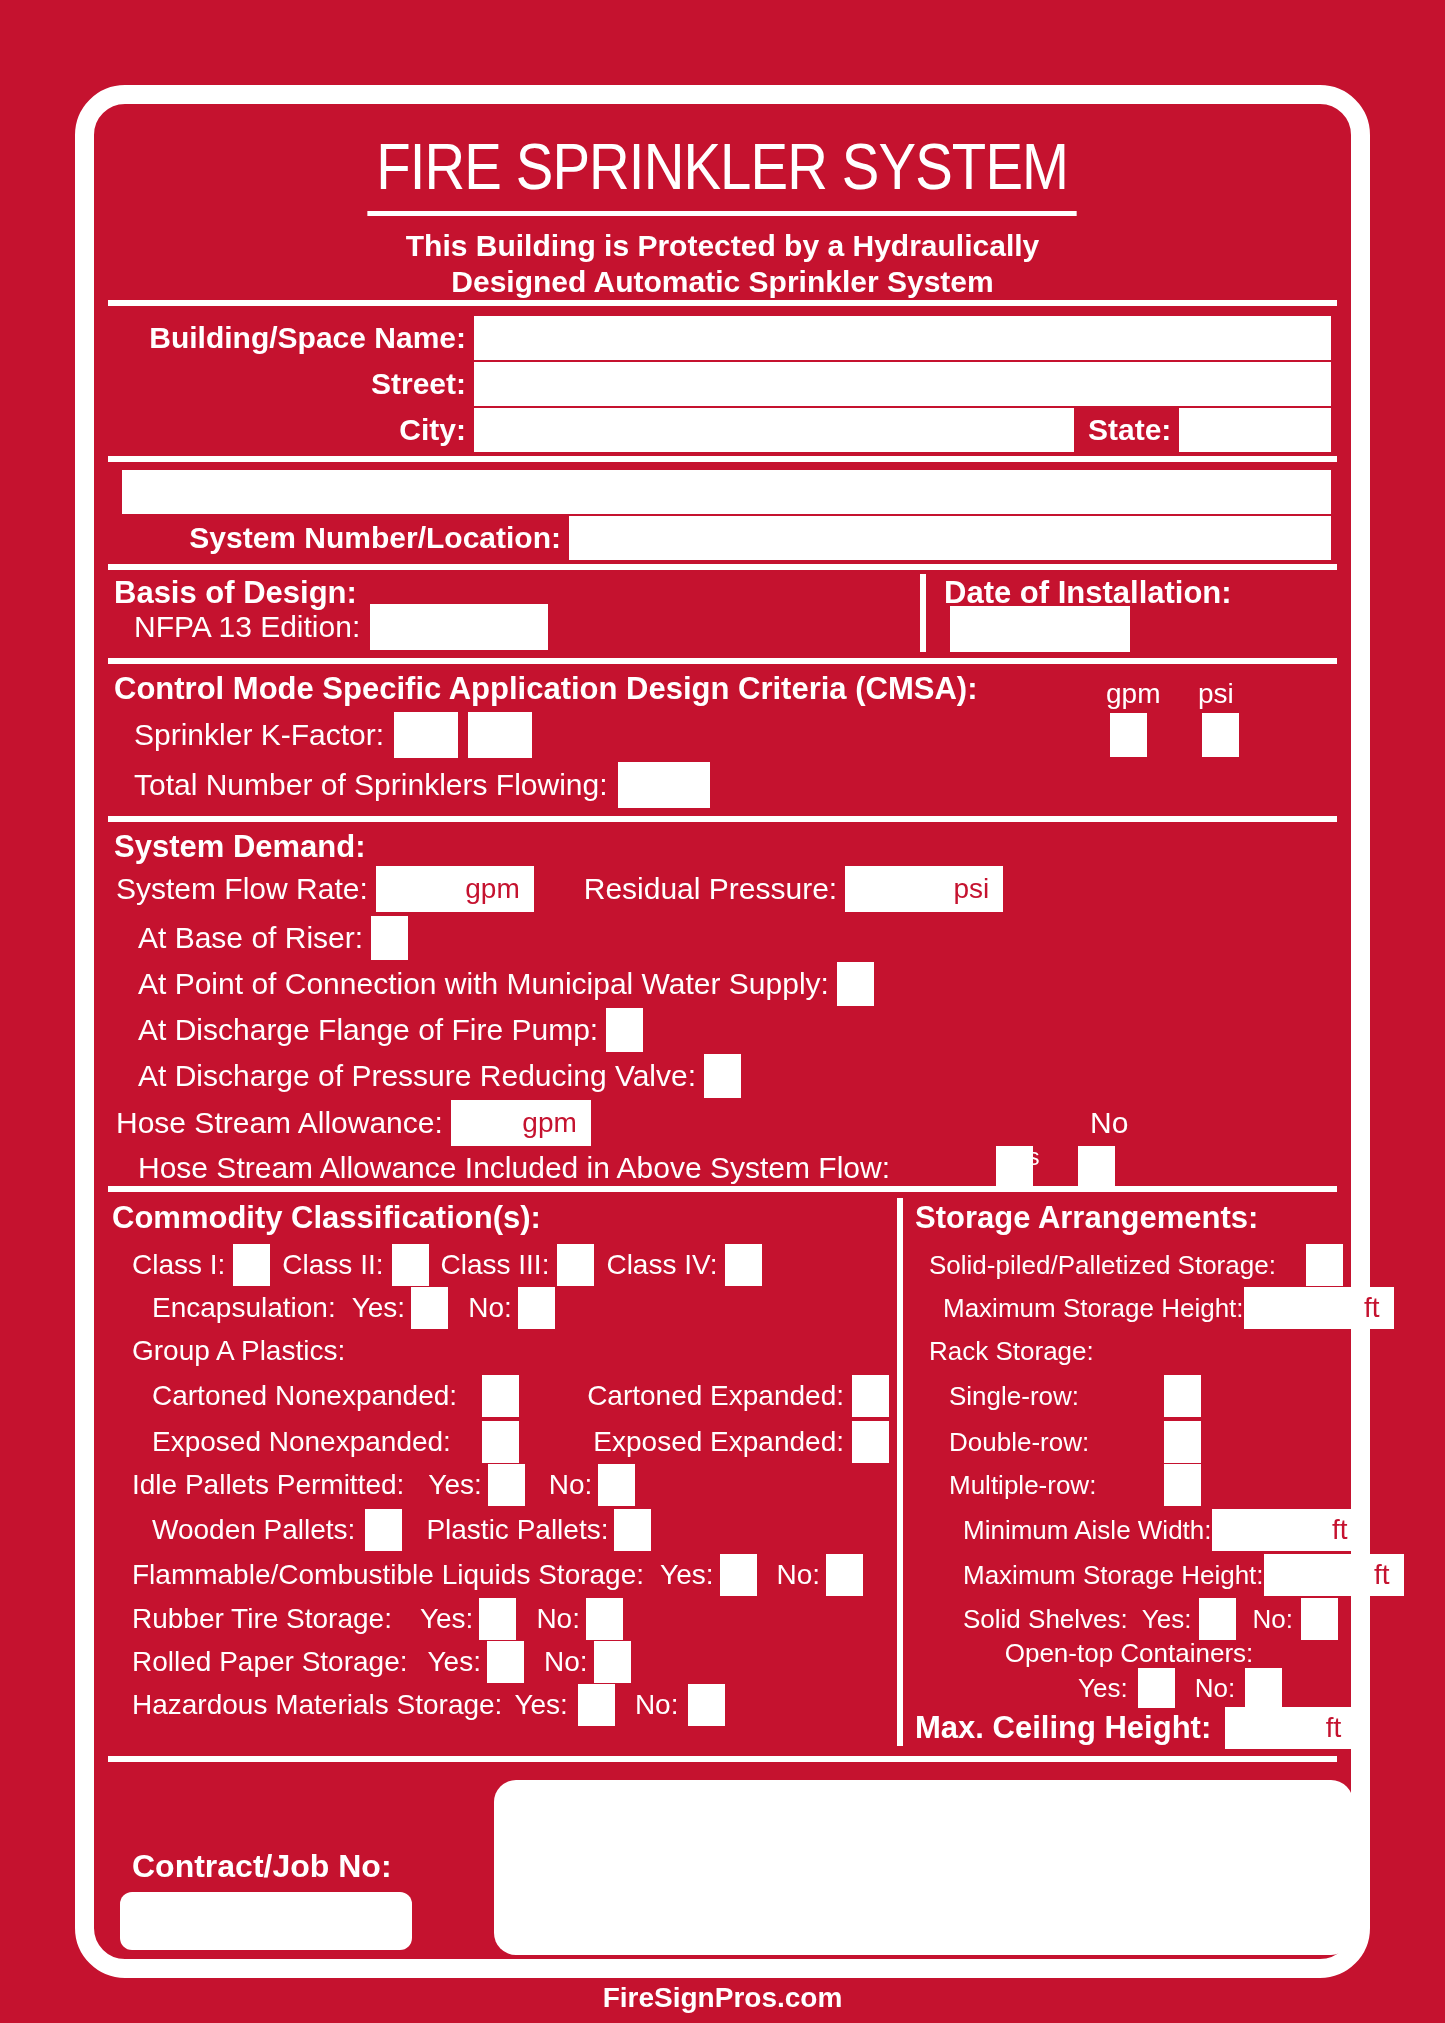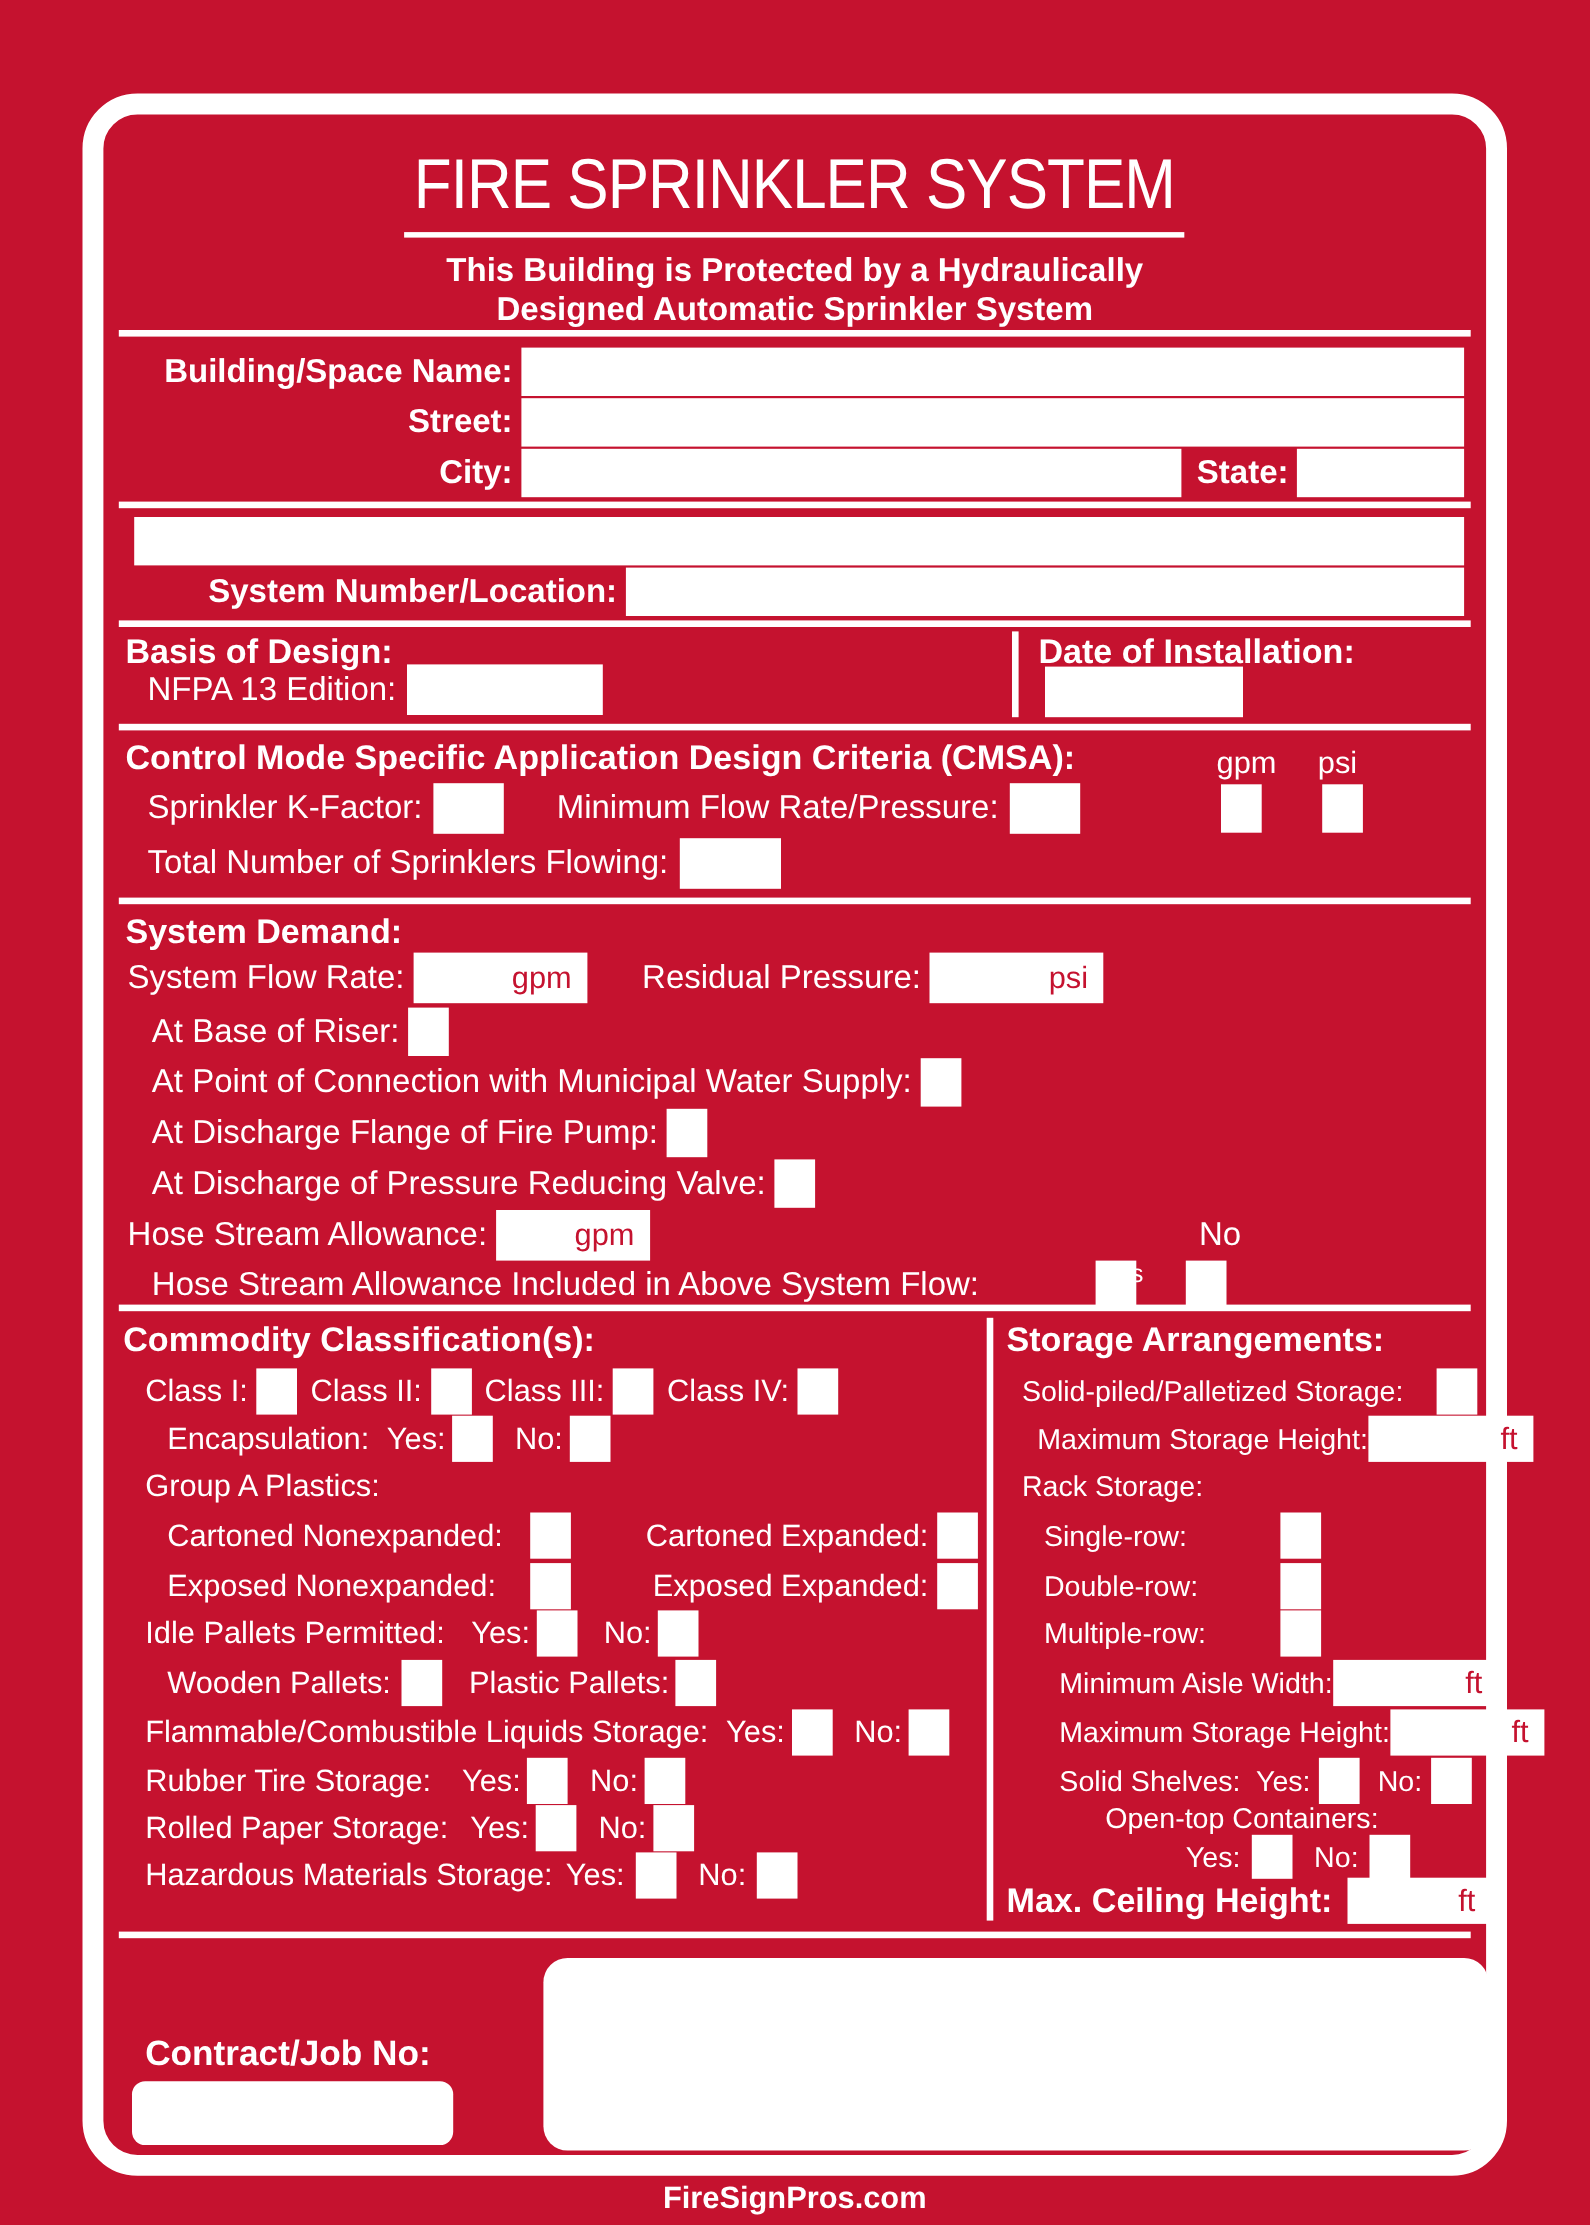--- a/index.html
+++ b/index.html
@@ -103,21 +103,20 @@
   <div class="r hsec" style="top:470px;left:850px;height:38px">Date of Installation:</div>
   <div class="lbox abs" style="left:856px;top:502px;width:180px;height:46px"></div>
   <div class="sep" style="top:554px"></div>
 
   <div class="r hsec" style="top:566px;left:20px;height:38px">Control Mode Specific Application Design Criteria (CMSA):</div>
   <span class="unit" style="left:1012px;top:574px">gpm</span>
   <span class="unit" style="left:1104px;top:574px">psi</span>
   <div class="r" style="top:608px;left:40px;height:46px">
     <span>Sprinkler K-Factor:</span>
     <div class="vbox"></div>
-    <span class="ml48">Minimum Flow Rate/Pressure:</span>
     <div class="vbox"></div>
   </div>
   <div class="chk abs" style="left:1016px;top:609px"></div>
   <div class="chk abs" style="left:1108px;top:609px"></div>
   <div class="r" style="top:658px;left:40px;height:46px">
     <span>Total Number of Sprinklers Flowing:</span>
     <div class="lbox ml10" style="width:92px;height:46px"></div>
   </div>
   <div class="sep" style="top:712px"></div>
 

